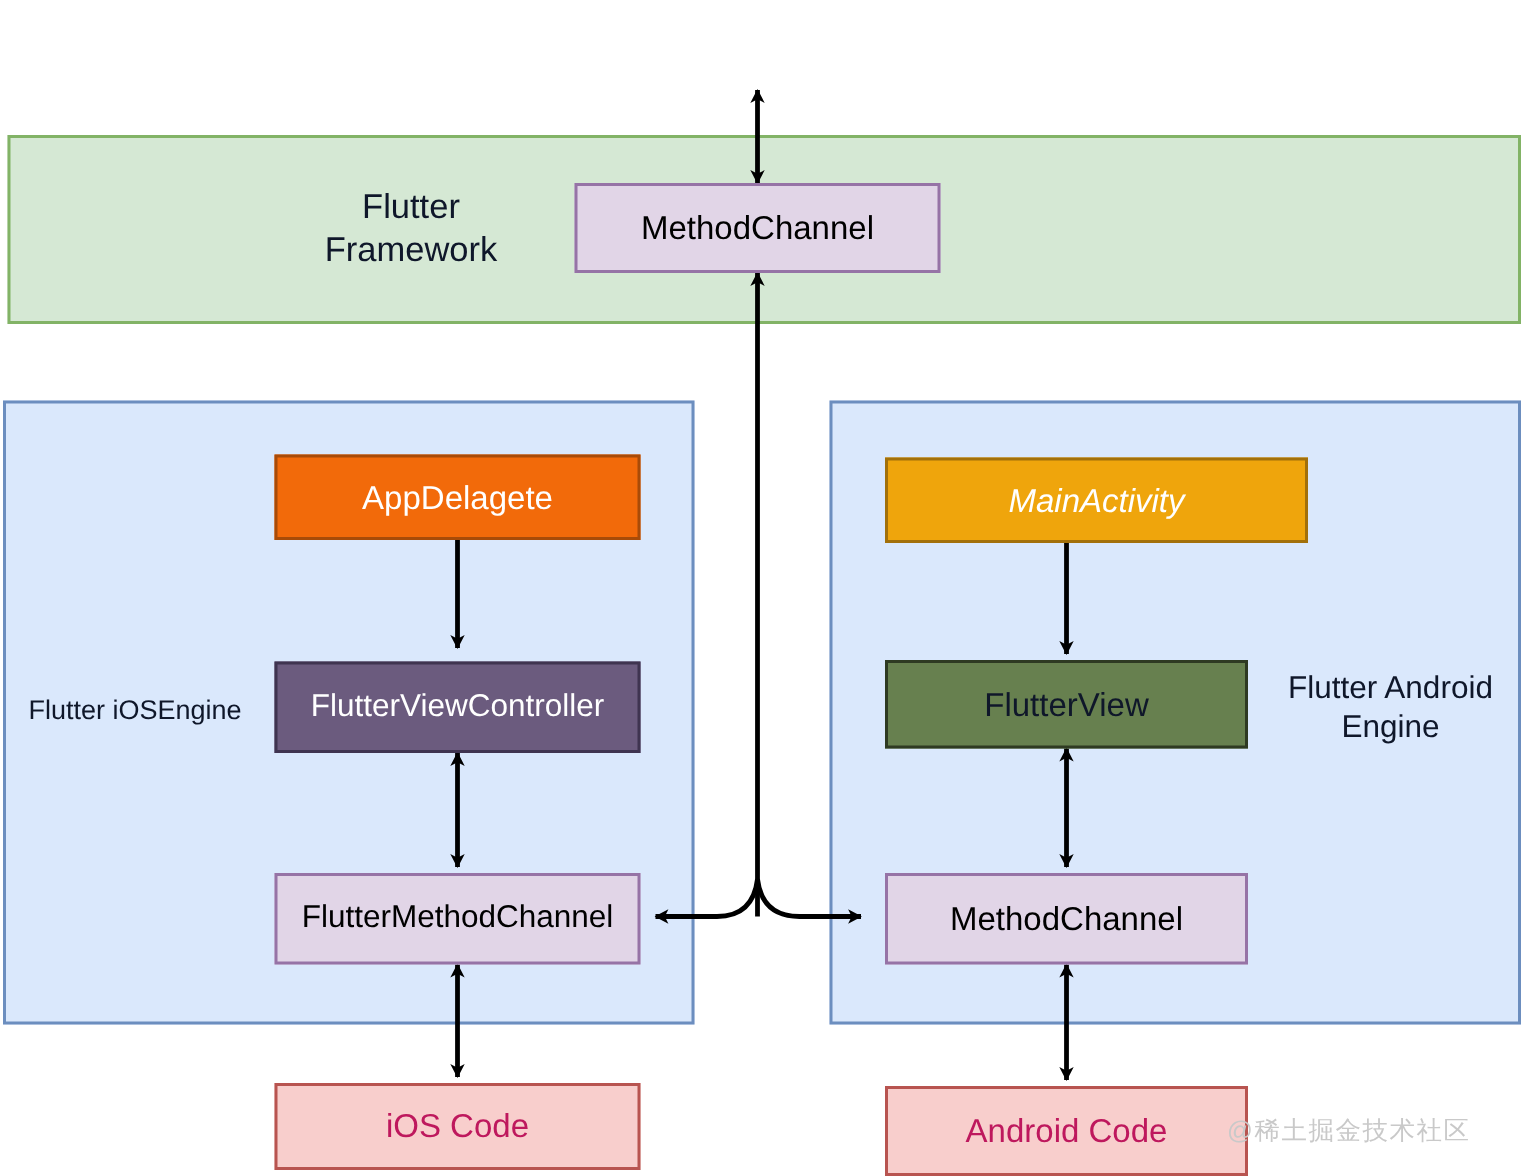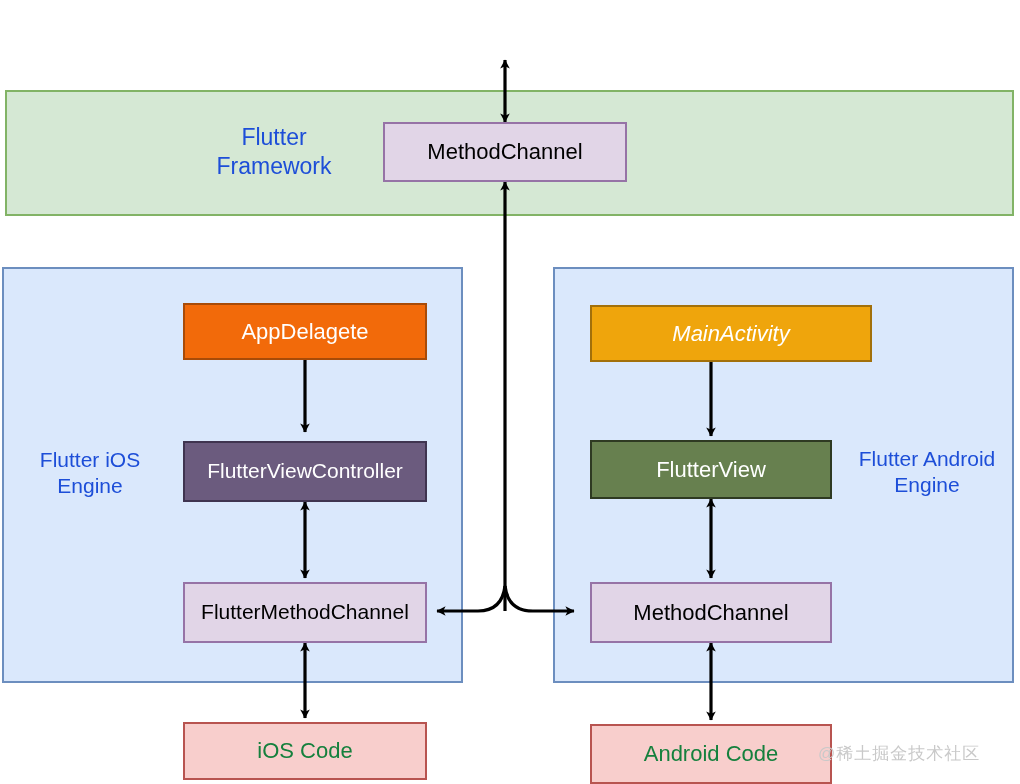--- a/index.html
+++ b/index.html
@@ -30,21 +30,21 @@
   .panel {
     position: absolute;
     box-sizing: border-box;
   }
   .freetext {
     position: absolute;
     display: flex;
     align-items: center;
     justify-content: center;
     text-align: center;
-    color: #1d4ed8;
+    color: #0f172a;
     line-height: 1.25;
   }
 
   
   #framework-band {
     background: #D5E8D4;
     border: 2px solid #82B366;
   }
   
   .engine-panel {
@@ -74,26 +74,26 @@
     color: #FFFFFF;
   }
   .n-viewcontroller {
     background: #6B5B7E;
     border: 2px solid #3F3450;
     color: #FFFFFF;
   }
   .n-flutterview {
     background: #67804F;
     border: 2px solid #2E3A22;
-    color: #ffffff;
+    color: #0f172a;
   }
   .n-code {
     background: #F8CECC;
     border: 2px solid #B85450;
-    color: #15803d;
+    color: #be185d;
   }
 
   #svg-arrows {
     position: absolute;
     left: 0;
     top: 0;
     width: 1020px;
     height: 784px;
     pointer-events: none;
   }
@@ -140,21 +140,21 @@
     <line x1="711" y1="362" x2="711" y2="436" stroke="#000000" stroke-width="3.2" marker-end="url(#ah-end)"></line>
     <line x1="711" y1="499" x2="711" y2="578" stroke="#000000" stroke-width="3.2" marker-start="url(#ah-start)" marker-end="url(#ah-end)"></line>
     <line x1="711" y1="643" x2="711" y2="720" stroke="#000000" stroke-width="3.2" marker-start="url(#ah-start)" marker-end="url(#ah-end)"></line>
   </svg>
 
   <div class="freetext" id="label-framework" style="left:178px; top:118px; width:192px; height:68px; font-size:23px; flex-direction:column;">
     <span>Flutter</span>
     <span>Framework</span>
   </div>
 
-  <div class="freetext" id="label-ios-engine" style="left:6px; top:442px; width:168px; height:62px; font-size:21px; flex-direction:column;">
+  <div class="freetext" id="label-ios-engine" style="left:6px; top:442px; width:168px; height:62px; font-size:18px; flex-direction:row;">
     <span>Flutter iOS</span>
     <span>Engine</span>
   </div>
 
   <div class="freetext" id="label-android-engine" style="left:836px; top:440px; width:182px; height:64px; font-size:21px; flex-direction:column;">
     <span>Flutter Android</span>
     <span>Engine</span>
   </div>
 
 

